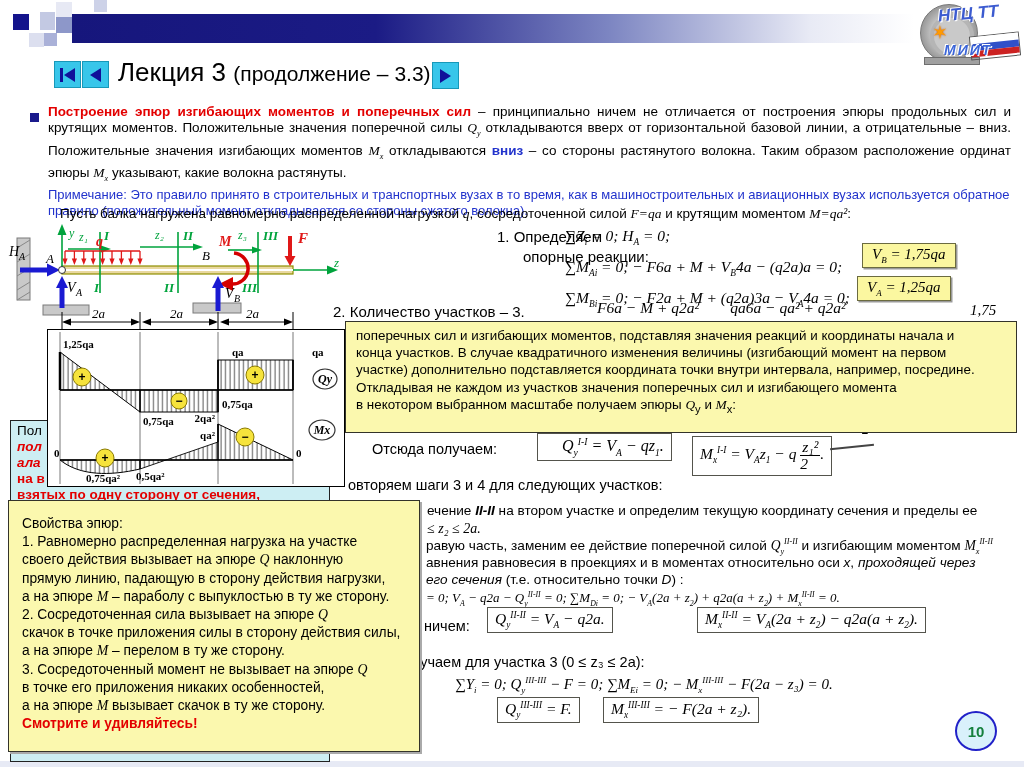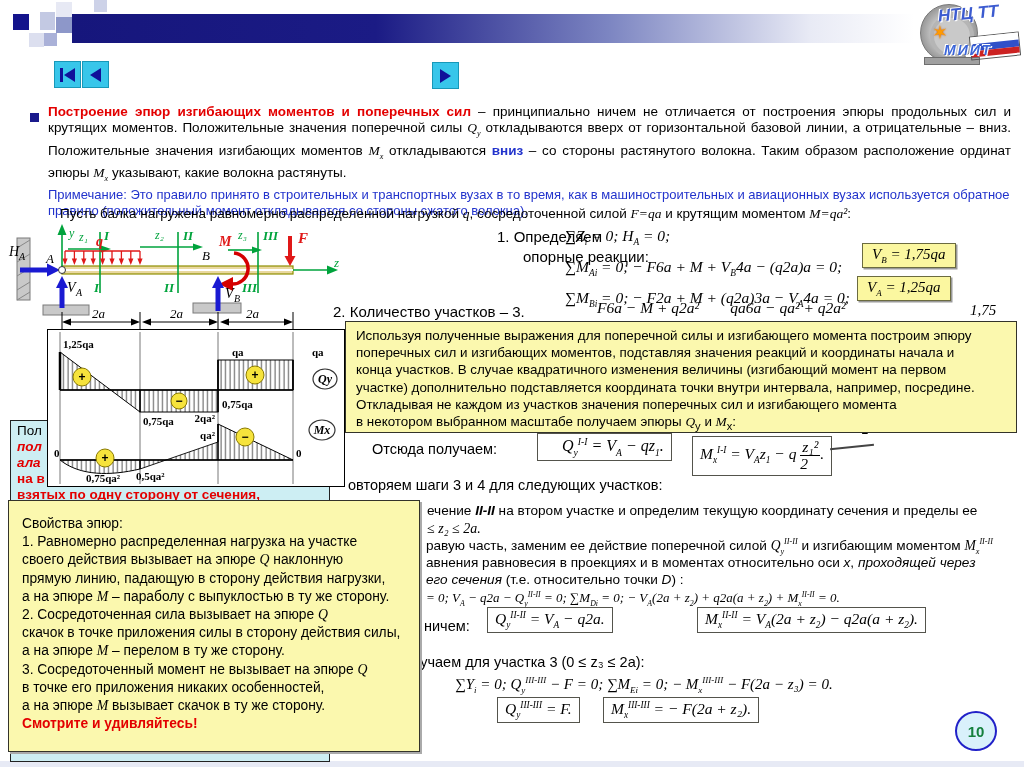--- a/index.html
+++ b/index.html
@@ -55,20 +55,23 @@
     <div class="abs bi" style="left:28px;top:41px;font-size:14px;letter-spacing:2px;color:#3c66d9;text-shadow:1px 1px 0 #fff,-1px -1px 0 #fff;">МИИТ</div>
   </div>
 
   <div class="abs navbtn" style="left:54px;top:61px;width:25px;height:25px;">
     <span class="vbar"></span>
       <span class="tri-l"></span>
   </div>
   <div class="abs navbtn" style="left:82px;top:61px;width:25px;height:25px;">
     <span class="tri-l"></span>
   </div>
+  <div class="abs" style="left:118px;top:57px;white-space:nowrap;">
+    <span style="font-size:26px;">Лекция 3 </span><span style="font-size:21px;">(продолжение – 3.3)</span>
+  </div>
   <div class="abs navbtn" style="left:432px;top:62px;width:25px;height:25px;">
     <span class="tri-r"></span>
   </div>
 
   <div class="abs" style="left:30px;top:113px;width:9px;height:9px;background:#1a1a8c;"></div>
   <div class="abs" style="left:48px;top:104px;width:963px;font-size:13.5px;line-height:16.4px;text-align:justify;"><span class="red b">Построение эпюр изгибающих моментов и поперечных сил </span><span>– принципиально ничем не отличается от построения эпюры продольных сил и крутящих моментов. Положительные значения поперечной силы </span><span class="seg-m">Q<sub>y</sub></span><span> откладываются вверх от горизонтальной базовой линии, а отрицательные – вниз. Положительные значения изгибающих моментов </span><span class="seg-m">M<sub>x</sub></span><span> откладываются </span><span class="blue b">вниз</span><span> – со стороны растянутого волокна. Таким образом расположение ординат эпюры </span><span class="seg-m">M<sub>x</sub></span><span> указывают, какие волокна растянуты.</span></div>
   <div class="abs blue" style="left:48px;top:171px;width:963px;font-size:13px;line-height:15.8px;margin-top:16px;">Примечание: Это правило принято в строительных и транспортных вузах в то время, как в машиностроительных и авиационных вузах используется обратное правило (положительный момент откладывается со стороны сжатого волокна).</div>
   <div class="abs" style="left:60px;top:206px;width:950px;font-size:13.5px;"><span>Пусть балка нагружена равномерно распределенной нагрузкой </span><span class="seg-m">q</span><span>,  сосредоточенной силой </span><span class="seg-m">F=qa</span><span> и крутящим моментом </span><span class="seg-m">M=qa²</span><span>:</span></div>
 
   <svg class="abs" style="left:0;top:220px;z-index:3;" width="345" height="112" viewBox="0 0 345 112">
@@ -205,21 +208,20 @@
   <div class="abs eq" style="left:565px;top:227px;font-size:15.5px;z-index:2;">∑Z<sub>i</sub> = 0;    H<sub>A</sub> = 0;</div>
   <div class="abs eq" style="left:565px;top:258px;font-size:15.5px;z-index:2;">∑M<sub>Ai</sub> = 0;   − F6a + M + V<sub>B</sub>4a − (q2a)a = 0;</div>
   <div class="abs eq" style="left:565px;top:289px;font-size:15.5px;z-index:2;">∑M<sub>Bi</sub> = 0;   − F2a + M + (q2a)3a − V<sub>A</sub>4a = 0;</div>
   <div class="abs rbox eq" style="left:862px;top:243px;z-index:6;">V<sub>B</sub> = 1,75qa</div>
   <div class="abs rbox eq" style="left:857px;top:276px;z-index:6;">V<sub>A</sub> = 1,25qa</div>
   <div class="abs" style="left:333px;top:303px;font-size:15px;z-index:2;">2. Количество участков – 3.</div>
   <div class="abs eq" style="left:597px;top:299px;font-size:15.5px;z-index:2;white-space:pre;">F6a − M + q2a²        qa6a − qa² + q2a²</div>
   <div class="abs eq" style="left:970px;top:302px;font-size:15px;z-index:2;">1,75</div>
 
   <div class="abs ybox ylines" style="left:345px;top:321px;width:650px;height:100px;padding:5px 10px;font-size:13.4px;line-height:17.2px;z-index:6;">
-    <div>Используя полученные выражения для поперечной силы и изгибающего момента построим эпюру</div>
     <div>поперечных сил и изгибающих моментов, подставляя значения реакций и координаты начала и</div>
     <div>конца участков. В случае квадратичного изменения величины (изгибающий момент на первом</div>
     <div>участке) дополнительно подставляется координата точки внутри интервала, например, посредине.</div>
     <div>Откладывая не каждом из участков значения поперечных сил и изгибающего момента</div>
     <div>в некотором выбранном масштабе получаем эпюры <i class="seg-m">Q</i><sub>y</sub> и <i class="seg-m">M</i><sub>x</sub>:</div>
   </div>
 
   <div class="abs" style="left:372px;top:441px;font-size:14.5px;z-index:2;">Отсюда получаем:</div>
   <div class="abs ebox eq" style="left:537px;top:433px;font-size:16px;z-index:2;padding-left:24px;">Q<sub>y</sub><sup>I-I</sup> = V<sub>A</sub> − qz<sub>1</sub>.</div>
   <div class="abs ebox eq" style="left:692px;top:436px;font-size:15.5px;z-index:2;">M<sub>x</sub><sup>I-I</sup> = V<sub>A</sub>z<sub>1</sub> − q <span class="frac"><span class="nu">z₁²</span><span class="de">2</span></span>.</div>

